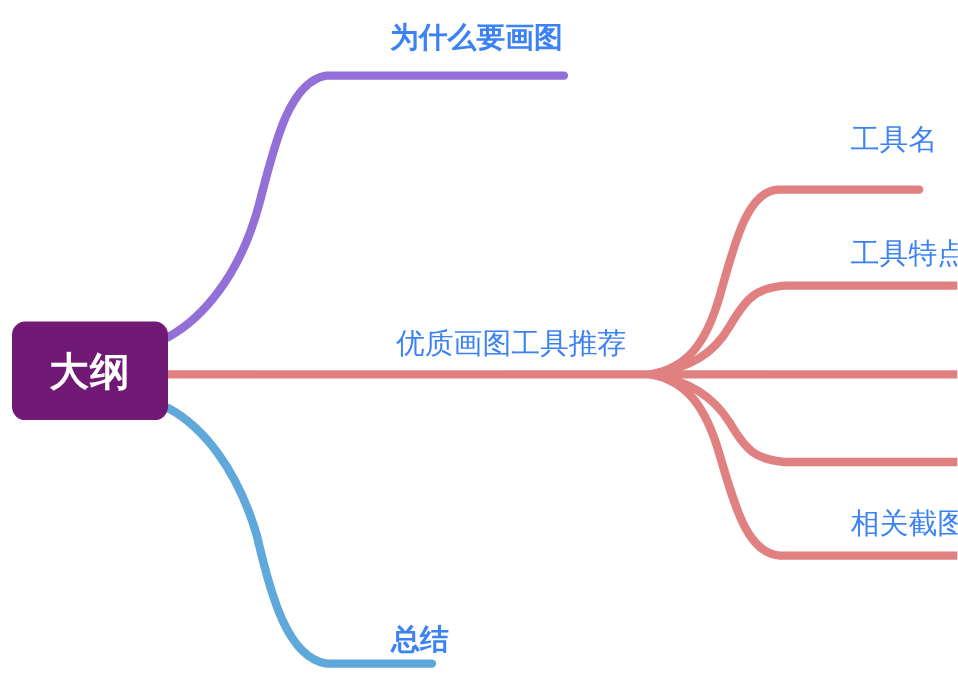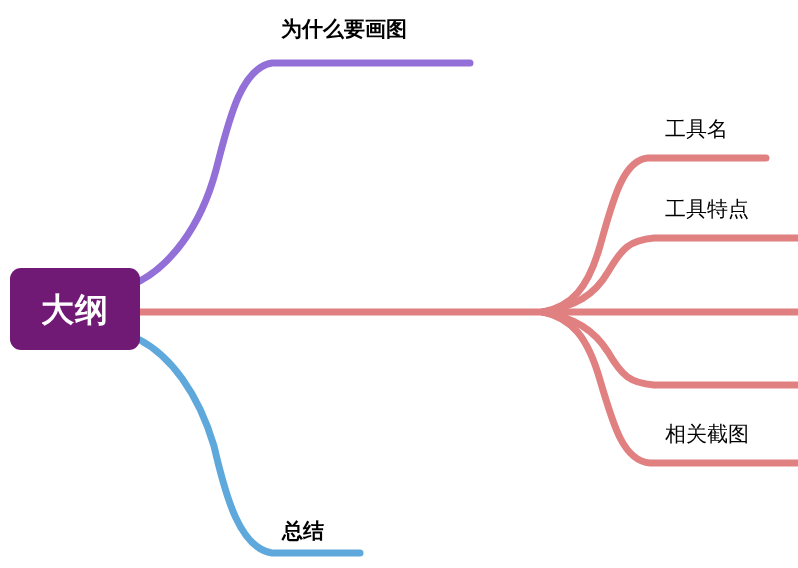--- a/index.html
+++ b/index.html
@@ -42,33 +42,34 @@
   .root-label {
     color: #ffffff;
     font-size: 33px;
     font-weight: bold;
     letter-spacing: 1px;
     line-height: 1;
     white-space: nowrap;
   }
   .node-label {
     position: absolute;
-    font-size: 21px;
-    color: #000000;
+    font-size: 24px;
+    color: #3b82f6;
     font-weight: normal;
     line-height: 1;
     white-space: nowrap;
+    margin-left: 44px;
   }
   .node-label.bold {
     font-weight: bold;
   }
   .lbl-why    { left: 281px; top: 19px; }
   .lbl-tools  { left: 286px; top: 274px; }
   .lbl-sum    { left: 282px; top: 521px; text-align: center; }
-  .lbl-s0     { left: 665px; top: 119px; }
+  .lbl-s0     { left: 665px; top: 104px; }
   .lbl-s1     { left: 665px; top: 199px; }
   .lbl-s2     { left: 665px; top: 273px; }
   .lbl-s3     { left: 665px; top: 346px; }
   .lbl-s4     { left: 665px; top: 424px; }
 </style>
 </head>
 <body>
 
 <div id="mindmap-canvas">
 
@@ -90,20 +91,21 @@
 
     <path d="M 543 312 C 572 318 588 338 600 380 C 614 428 624 461 650 463 L 798 463" fill="none" stroke="#e08080" stroke-width="7" stroke-linecap="round"></path>
   </svg>
 
   <div class="root-node">
     <span class="root-label">大纲</span>
   </div>
 
   <div class="node-label bold lbl-why">为什么要画图</div>
 
+  <div class="node-label lbl-tools">优质画图工具推荐</div>
 
   <div class="node-label bold lbl-sum">总结</div>
 
   <div class="node-label lbl-s0">工具名</div>
 
   <div class="node-label lbl-s1">工具特点</div>
 
 
 
   <div class="node-label lbl-s4">相关截图</div>

